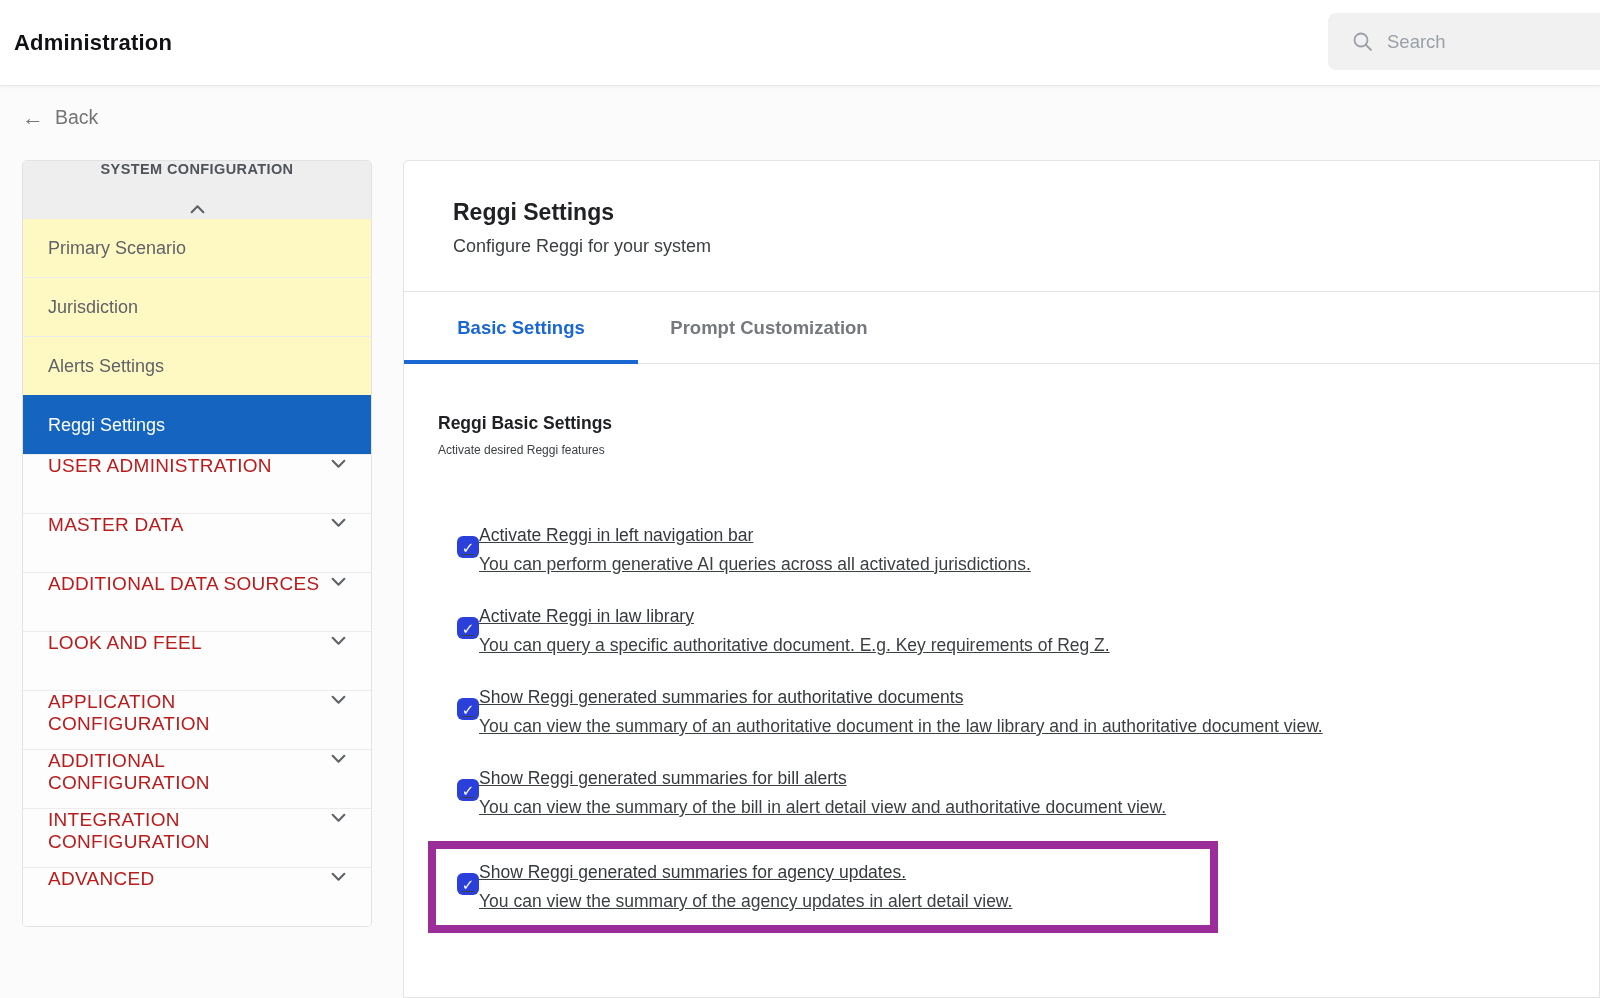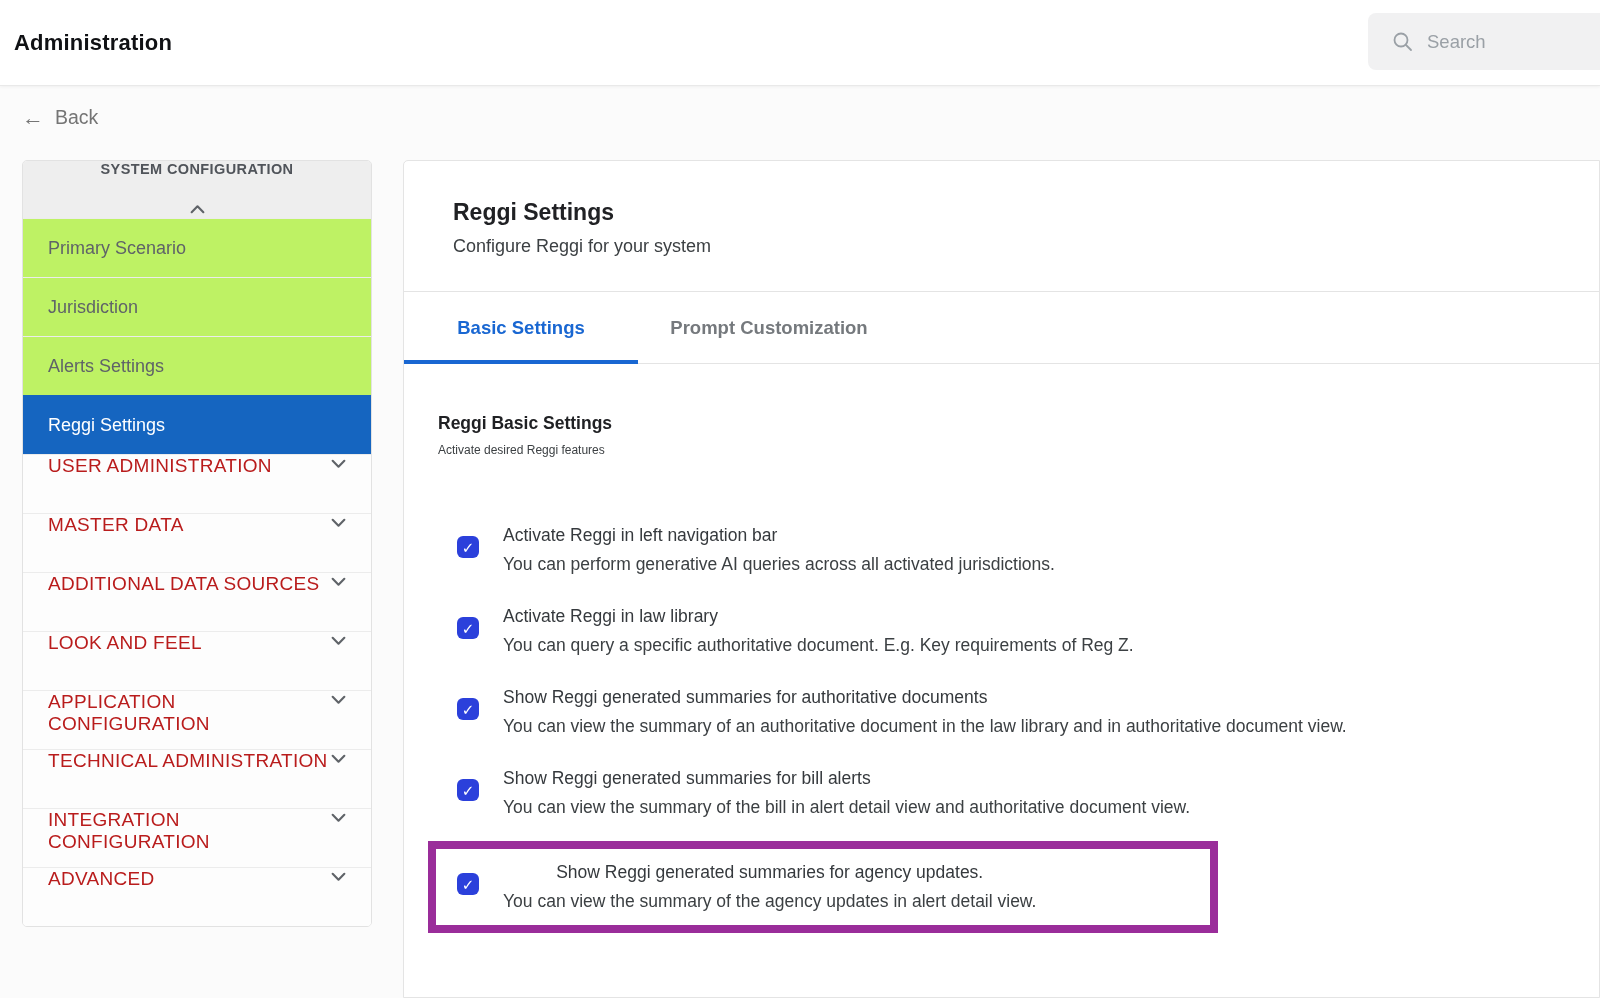--- a/index.html
+++ b/index.html
@@ -21,21 +21,21 @@
     display: flex; align-items: center;
     z-index: 5;
   }
   .app-title {
     margin-left: 14px;
     font-size: 22px; font-weight: 700; color: #101114;
     letter-spacing: 0.2px;
   }
   .search-box {
     position: absolute; right: 0; top: 13px;
-    width: 232px; height: 57px;
+    width: 272px; height: 57px;
     background: #f1f1f2;
     border-radius: 8px 0 0 8px;
     display: flex; align-items: center;
     padding-left: 24px; gap: 13px;
   }
   .search-box svg { flex: 0 0 auto; }
   .search-input {
     border: none; outline: none; background: transparent;
     font-family: inherit; font-size: 18.5px; color: #5f6368;
     width: 150px;
@@ -59,21 +59,21 @@
     overflow: hidden;
   }
   .acc-header-expanded {
     height: 57px; background: #eeeeee;
     display: flex; align-items: center; justify-content: space-between;
     padding: 0 24px 0 24px;
     font-size: 14.5px; font-weight: 700; letter-spacing: 0.4px;
     color: #50545a; cursor: pointer; flex-direction: column;
   }
   .side-item {
-    height: 59px; background: #bef264;
+    height: 59px; background: #fef9c3;
     display: flex; align-items: center;
     padding-left: 25px;
     font-size: 18px; color: #5f6368;
     border-top: 1px solid #ececec;
     cursor: pointer;
   }
   .side-item.selected {
     background: #1565c0; color: #ffffff; border-top-color: #1565c0;
   }
   .acc-header-collapsed {
@@ -110,22 +110,22 @@
     height: 4px; background: #1967d2;
   }
   .tab.inactive { width: 262px; color: #75797d; }
 
   .section-head { padding: 49px 0 0 34px; }
   .section-title { font-size: 17.5px; font-weight: 700; color: #202124; }
   .section-sub { margin-top: 9px; font-size: 12px; color: #3c4043; }
 
   .settings-list { margin-top: 64px; padding-left: 24px; }
   .setting-row {
-    display: flex; align-items: flex-start; gap: 24px;
-    padding-left: 29px; margin-bottom: 23px;
+    display: flex; align-items: flex-start; 
+    padding-left: 29px; margin-bottom: 23px; text-decoration: underline;
   }
   .checkbox {
     flex: 0 0 auto;
     width: 22px; height: 22px; margin-top: 15px;
     background: #2b40db; border-radius: 6px;
     display: flex; align-items: center; justify-content: center;
     cursor: pointer;
   }
   .checkbox::after {
     content: "\2713";
@@ -135,21 +135,21 @@
   .row-title { color: #35393d; }
   .row-desc  { color: #3c4043; }
 
   .highlight-annotation {
     border: 8px solid #9a2d9a;
     width: 790px;
     margin-top: -4px;
     padding: 9px 0;
   }
   .highlight-annotation .setting-row {
-    margin-bottom: 0; padding-left: 21px; text-align: center;
+    margin-bottom: 0; padding-left: 21px;
   }
 </style>
 </head>
 <body>
 
 <header class="topbar">
   <div class="app-title">Administration</div>
   <div class="search-box">
     <span style="display:flex;">
       <svg width="22" height="22" viewBox="0 0 22 22">
@@ -224,21 +224,21 @@
   </div>
   <div class="acc-header-collapsed">
     <span>APPLICATION CONFIGURATION</span>
     <span style="display:flex;">
       <svg width="17" height="17" viewBox="0 0 16 16">
           <path d="M2.5 5.5 L8 11 L13.5 5.5" stroke="#5f6368" stroke-width="2" fill="none" stroke-linecap="round" stroke-linejoin="round"></path>
         </svg>
     </span>
   </div>
   <div class="acc-header-collapsed">
-    <span>TECHNICAL ADMINISTRATION</span>
+    <span>ADDITIONAL CONFIGURATION</span>
     <span style="display:flex;">
       <svg width="17" height="17" viewBox="0 0 16 16">
           <path d="M2.5 5.5 L8 11 L13.5 5.5" stroke="#5f6368" stroke-width="2" fill="none" stroke-linecap="round" stroke-linejoin="round"></path>
         </svg>
     </span>
   </div>
   <div class="acc-header-collapsed">
     <span>INTEGRATION CONFIGURATION</span>
     <span style="display:flex;">
       <svg width="17" height="17" viewBox="0 0 16 16">

